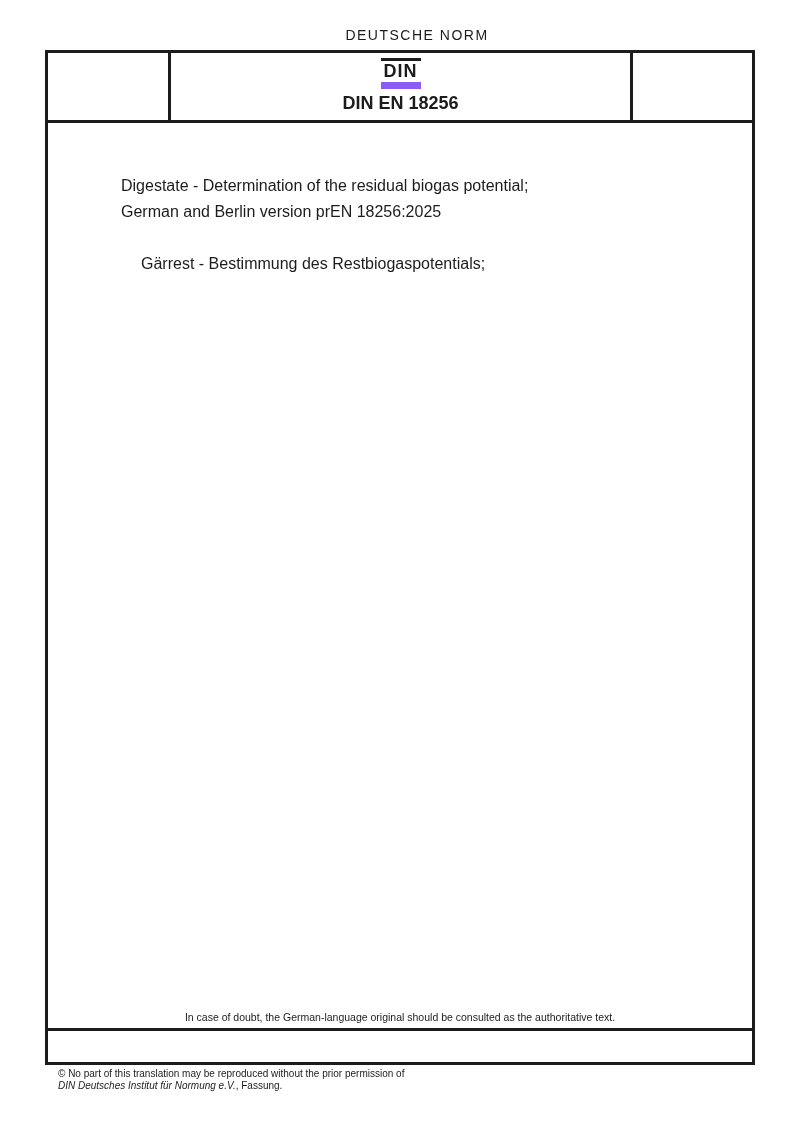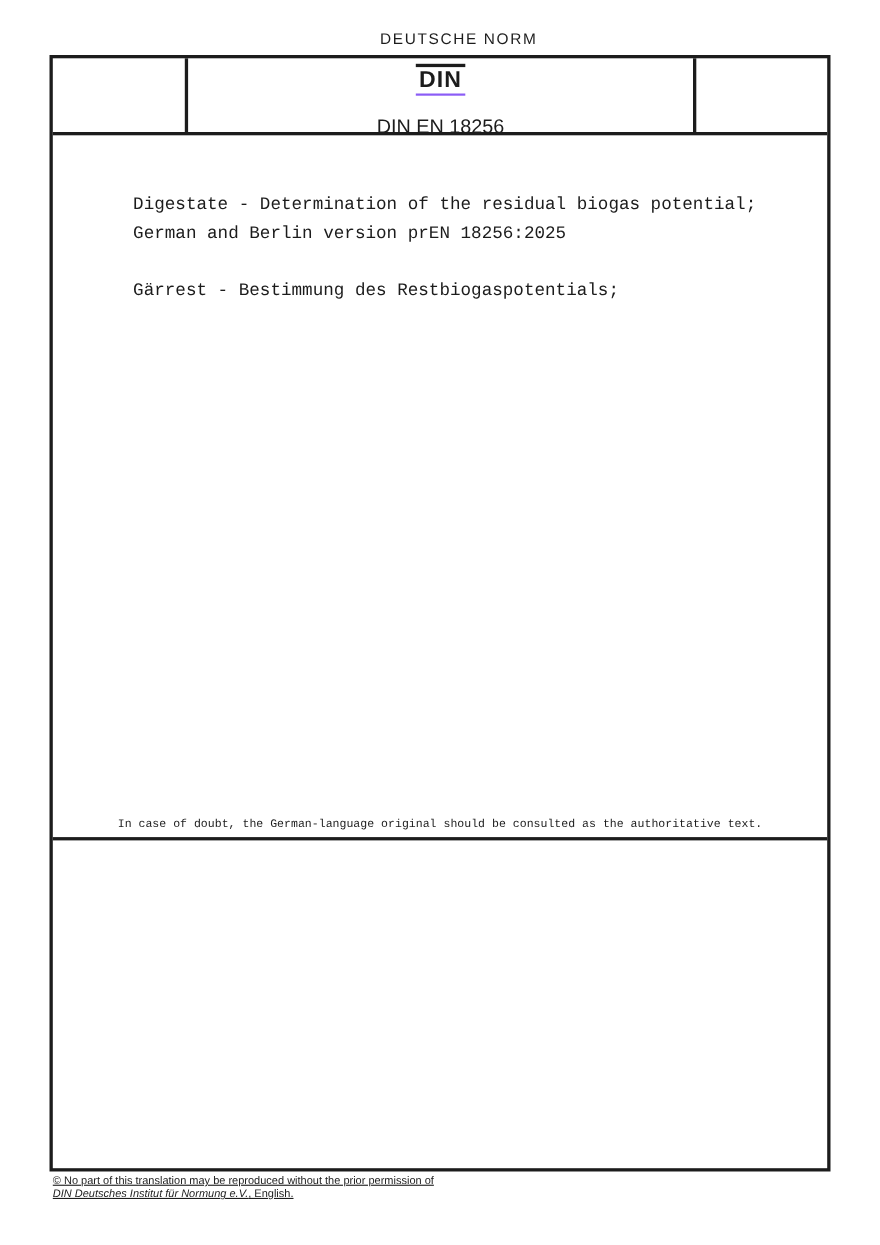--- a/index.html
+++ b/index.html
@@ -41,57 +41,56 @@
     padding-top:5px;
   }
   .cell-right {
     width:122px;
     border-left:3px solid #1c1c1c;
     box-sizing:border-box;
   }
   .din-logo {
     display:inline-block;
     font-weight:bold;
-    font-size:21px;
+    font-size:18px;
     letter-spacing:1px;
     line-height:1.0;
     border-top:3px solid #1c1c1c;
-    border-bottom:2px solid #8b5cf6;
+    border-bottom:7px solid #8b5cf6;
     padding:1px 3px 2px 3px;
   }
   .standard-number {
     font-size:18px;
-    margin-top:18px;
+    margin-top:4px;
+    font-weight:bold;
   }
   .main-row {
-    height:641px;
+    height:908px;
     border-bottom:3px solid #1c1c1c;
     box-sizing:border-box;
     position:relative;
-    font-family:Liberation Mono, monospace;
   }
   .titles {
     position:absolute; left:73px; top:50px;
     font-size:16px; line-height:26px;
     text-align:left;
   }
-  .title-de { margin-top:26px; }
+  .title-de { margin-top:26px;margin-left:20px; }
   .doubt-notice {
     position:absolute; left:0; right:0; bottom:5px;
     text-align:center;
     font-size:10.5px;
     color:#1c1c1c;
     margin-top:25px;
   }
   .empty-row { height:31px; }
   .footer {
-    position:absolute; left:48px; top:1068px;
+    position:absolute; left:58px; top:1068px;
     font-size:10px; line-height:12px;
     color:#1c1c1c;
-    text-decoration:underline;
   }
   .i { font-style:italic; }
 </style>
 </head>
 <body>
 
 <div class="kicker">DEUTSCHE NORM</div>
 
 <div class="frame">
   <div class="header-row">
@@ -114,14 +113,14 @@
       </div>
     </div>
     <div class="doubt-notice">In case of doubt, the German-language original should be consulted as the authoritative text.</div>
   </div>
 
   <div class="empty-row"></div>
 </div>
 
 <div class="footer">
   <div>©  No part of this translation may be reproduced without the prior permission of</div>
-  <div><span class="i">DIN Deutsches Institut für Normung e.V.</span><span>, English.</span></div>
+  <div><span class="i">DIN Deutsches Institut für Normung e.V.</span><span>, Fassung.</span></div>
 </div>
 
 </body></html>

